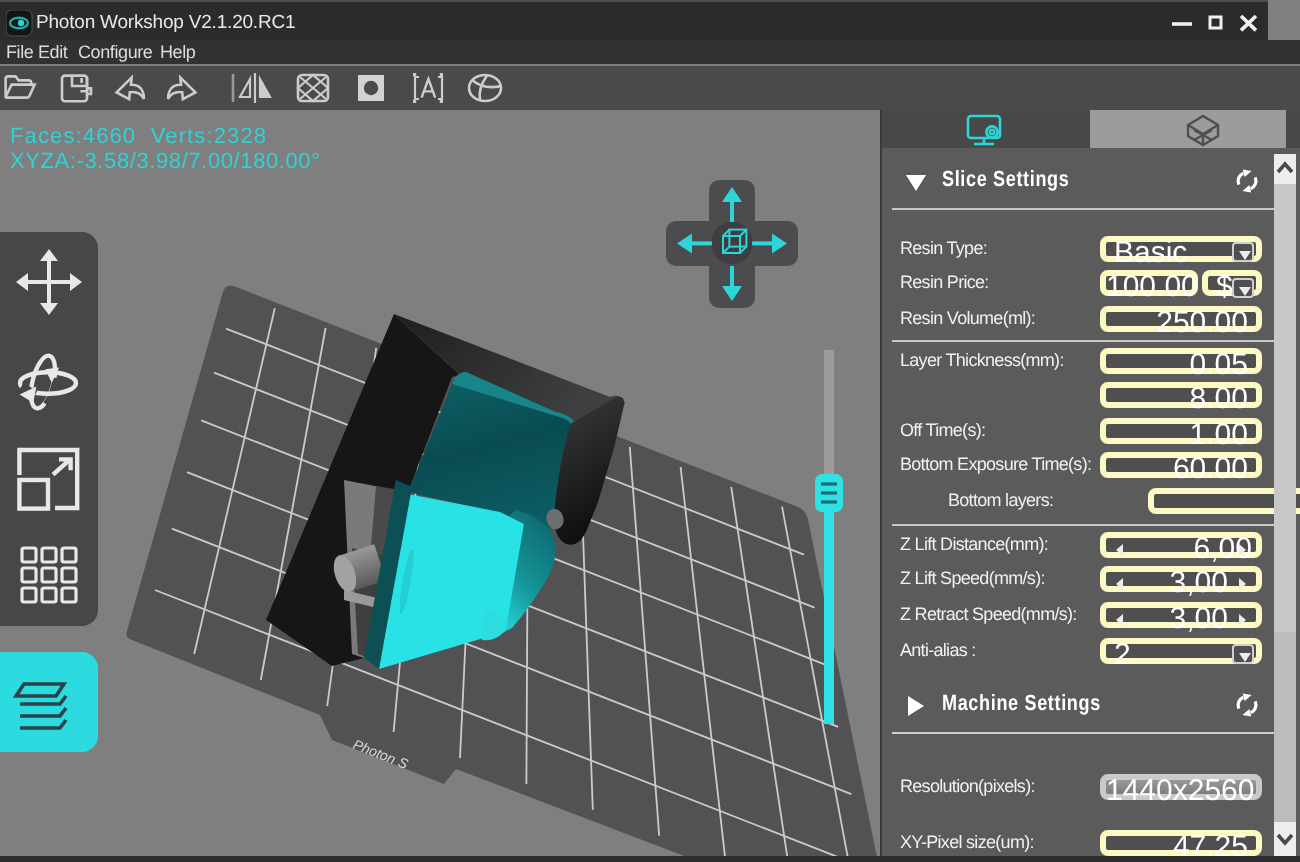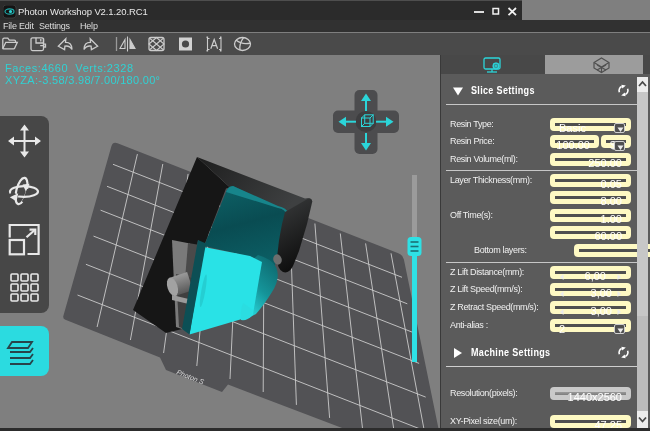--- a/index.html
+++ b/index.html
@@ -1,40 +1,40 @@
 <!DOCTYPE html>
 <html><head>
 <meta charset="utf-8">
 <style>
 * { margin:0; padding:0; box-sizing:border-box; -webkit-font-smoothing:antialiased; }
 html,body { width:650px; height:431px; overflow:hidden; background:#7f7f7f;
   font-family:"Liberation Sans", sans-serif; }
 #win { position:absolute; left:0; top:0; width:650px; height:431px; }
 
-#titlebar { position:absolute; left:0; top:0; width:522px; height:20px; background:#2b2b2b; border-top:1px solid #4e4e4e; }
+#titlebar { position:absolute; left:0; top:0; width:634px; height:20px; background:#2b2b2b; border-top:1px solid #4e4e4e; }
 #appicon { position:absolute; left:3px; top:4px; }
 #title { position:absolute; left:18px; top:4.5px; font-size:9.5px; color:#e8e8e8; letter-spacing:-0.1px; }
 #winbtns { position:absolute; right:0; top:0; height:20px; }
 
 #menubar { position:absolute; left:0; top:20px; width:650px; height:12px; background:#313131; color:#dddddd; font-size:9px; letter-spacing:-0.2px; }
 #menubar span { position:absolute; top:1px; }
 
 #toolbar { position:absolute; left:0; top:33px; width:650px; height:22px; background:#4a4a4a; }
 
 #viewport { position:absolute; left:0; top:55px; width:440px; height:376px; background:#7f7f7f; }
 
 #panel { position:absolute; left:440px; top:55px; width:210px; height:376px; background:#5b5b5b; border-left:1px solid #393939; }
 #tabbar { position:absolute; left:0; top:0; width:210px; height:19px; background:#484848; }
 #tab2 { position:absolute; left:104px; top:0; width:98px; height:19px; background:#9c9c9c; }
 .hdr { position:absolute; left:0; width:210px; color:#ffffff; font-weight:bold; font-size:11px; letter-spacing:0.4px; }
 .sep { position:absolute; left:5px; width:192px; height:1px; background:#c7c7c7; }
 .row { position:absolute; left:0; width:170px; height:13px; }
 .lbl { position:absolute; left:9px; top:0px; color:#f0f0f0; font-size:9px; letter-spacing:-0.35px; line-height:13px; white-space:nowrap; }
 .box { position:absolute; left:109px; top:0; width:81px; height:13px; background:#4f4f4f;
-  border:5px solid #fef9c3; border-radius:4px; color:#ffffff; font-size:11px; line-height:11px;
+  border:3px solid #fef9c3; border-radius:4px; color:#ffffff; font-size:15px; line-height:11px;
   text-align:right; padding-right:4px; }
 .box.lft { text-align:left; padding-left:4px; }
 .combobtn { position:absolute; right:1px; top:0.5px; width:11px; height:10px; border:1px solid #d0d0d0; border-radius:2px; background:#4f4f4f; }
 .combobtn svg { position:absolute; left:1px; top:2px; }
 #scrollbar { position:absolute; left:196px; top:22px; width:11px; height:351px; background:#b0b0b0; }
 </style>
 </head>
 <body>
 <div id="win">
 
@@ -48,21 +48,21 @@
     <svg id="winbtns" width="56" height="20" style="position:absolute;right:0;top:0;">
       <line x1="8" y1="11" x2="18" y2="11" stroke="#f0f0f0" stroke-width="1.8"></line>
       <rect x="27" y="7.5" width="5.5" height="5.5" fill="none" stroke="#f0f0f0" stroke-width="1.5"></rect>
       <path d="M42.5 7 L50 14.2 M50 7 L42.5 14.2" stroke="#f0f0f0" stroke-width="1.8"></path>
     </svg>
   </div>
 
   <div id="menubar">
     <span style="left:3px;">File</span>
     <span style="left:19px;">Edit</span>
-    <span style="left:39px;">Settings</span>
+    <span style="left:39px;">Configure</span>
     <span style="left:80px;">Help</span>
   </div>
 
   <div id="toolbar">
     <svg width="650" height="22" style="position:absolute;left:0;top:0;">
       <g stroke="#cccccc" stroke-width="1.3" fill="none">
 
         <path d="M2.8 15.5 V6.5 Q2.8 5.2 4.2 5.2 L7.8 5.2 L9.3 7.2 L14.3 7.2 Q15.6 7.2 15.6 8.4 V9.3"></path>
         <path d="M2.8 15.5 L5.8 9.3 L17.3 9.3 L14.6 15.2 Q14.4 15.8 13.6 15.8 L3.5 15.8 Q2.8 15.8 2.8 15.5 Z"></path>
 
@@ -337,30 +337,31 @@
         <div class="box">0.05</div>
       </div>
     <div class="row" style="top:136px;">
         <div class="box">8.00</div>
       </div>
     <div class="row" style="top:153.5px;">
         <span class="lbl">Off Time(s):</span>
         <div class="box">1.00</div>
       </div>
     <div class="row" style="top:171px;">
+        <span class="lbl">Bottom Exposure Time(s):</span>
         <div class="box">60.00</div>
       </div>
     <div class="row" style="top:188.5px;margin-left:24px;">
         <span class="lbl">Bottom layers:</span>
         <div class="box">3</div>
       </div>
     <div class="sep" style="top:206.5px;"></div>
     <div class="row" style="top:210.5px;">
         <span class="lbl">Z Lift Distance(mm):</span>
-      <div class="box" style="padding-right:20px;">6,00
+      <div class="box" style="padding-right:2px;">6,00
         <svg width="8" height="9" style="position:absolute;left:3px;top:2px;">
             <path d="M5.5 1 L2 4 L5.5 7 Z" fill="#ececec"></path>
           </svg>
         <svg width="8" height="9" style="position:absolute;right:3px;top:2px;">
             <path d="M2.5 1 L6 4 L2.5 7 Z" fill="#ececec"></path>
           </svg>
       </div>
       </div>
     <div class="row" style="top:228px;">
         <span class="lbl">Z Lift Speed(mm/s):</span>

